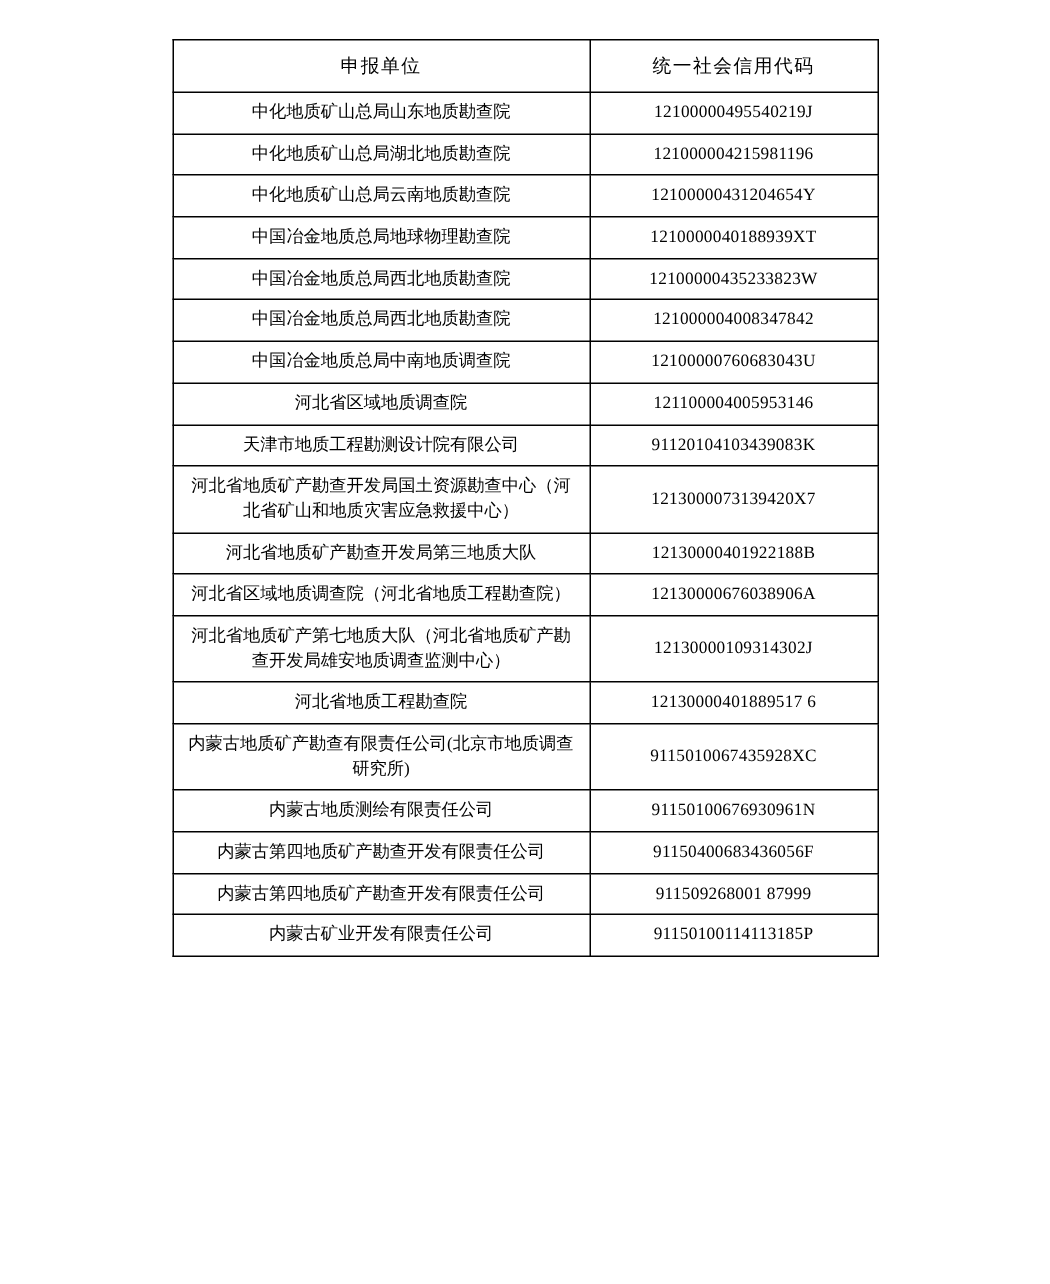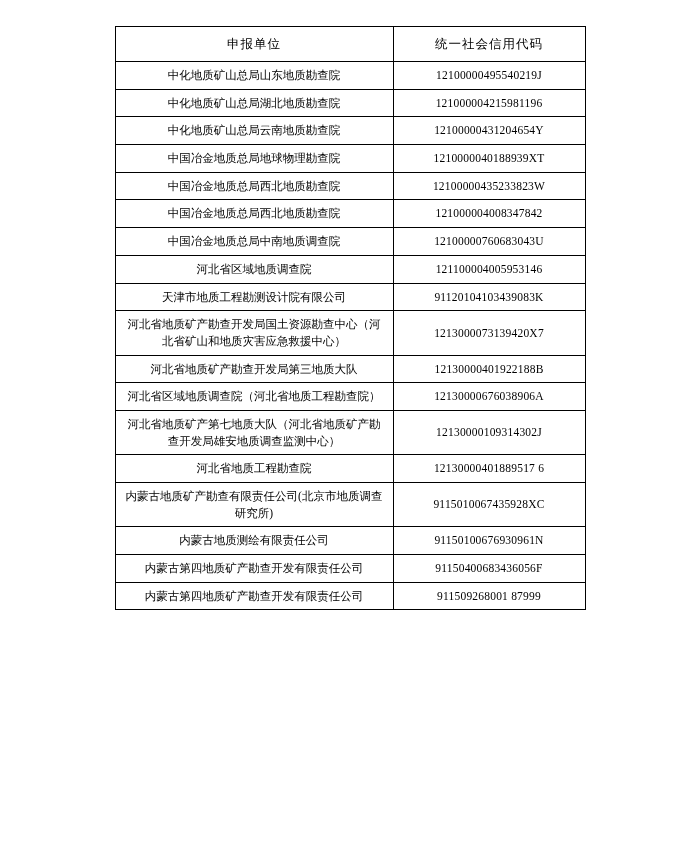--- a/index.html
+++ b/index.html
@@ -136,15 +136,19 @@
         <td class="code-cell">91150100676930961N</td>
       </tr>
       <tr>
         <td class="name-cell">内蒙古第四地质矿产勘查开发有限责任公司</td>
         <td class="code-cell">91150400683436056F</td>
       </tr>
       <tr>
         <td class="name-cell">内蒙古第四地质矿产勘查开发有限责任公司</td>
         <td class="code-cell">911509268001 87999</td>
       </tr>
+      <tr>
+        <td class="name-cell">内蒙古矿业开发有限责任公司</td>
+        <td class="code-cell">91150100114113185P</td>
+      </tr>
     </tbody>
   </table>
 </div>
 
 </body></html>

